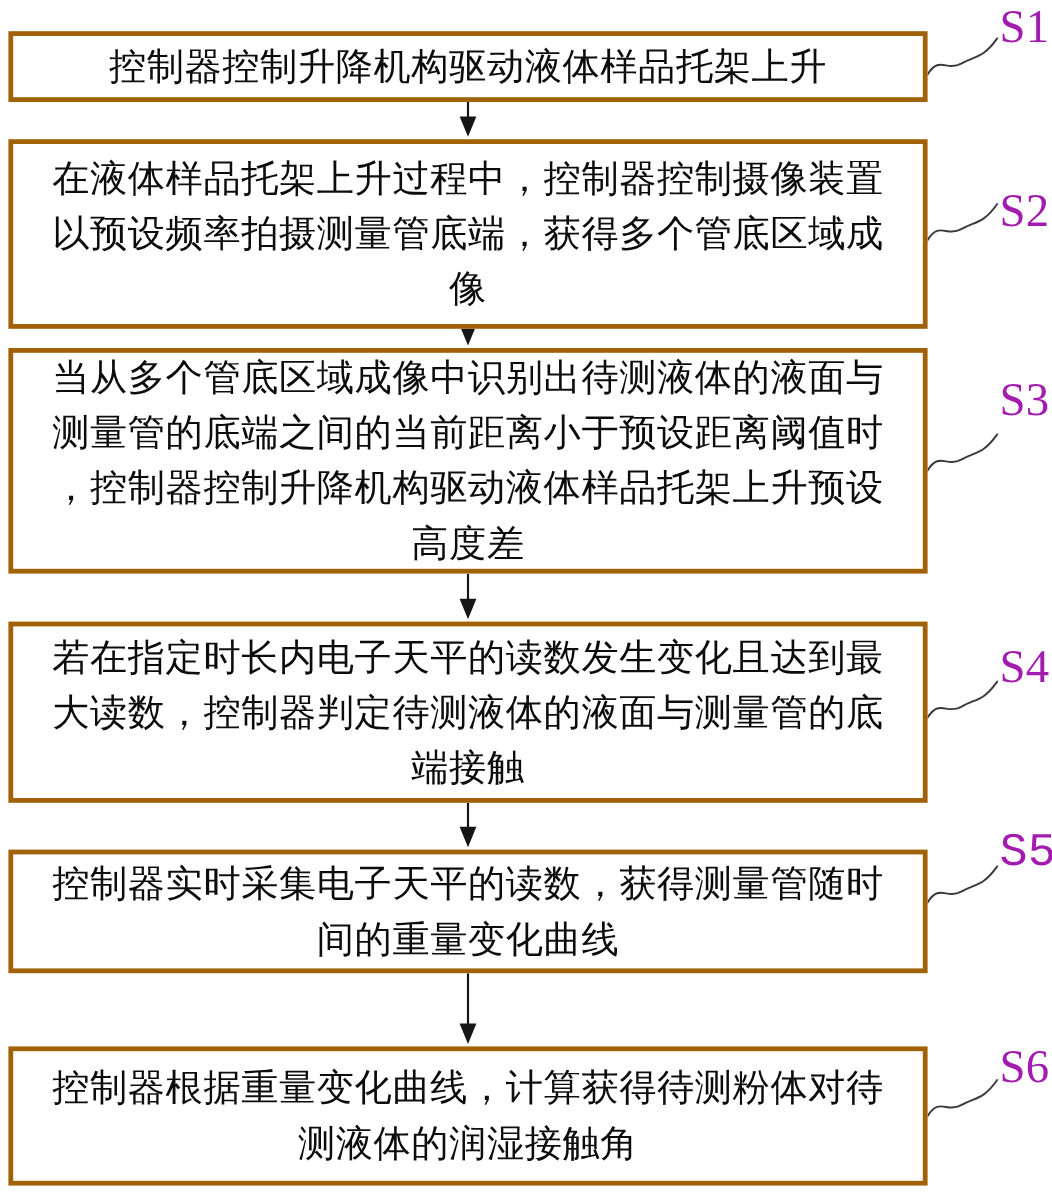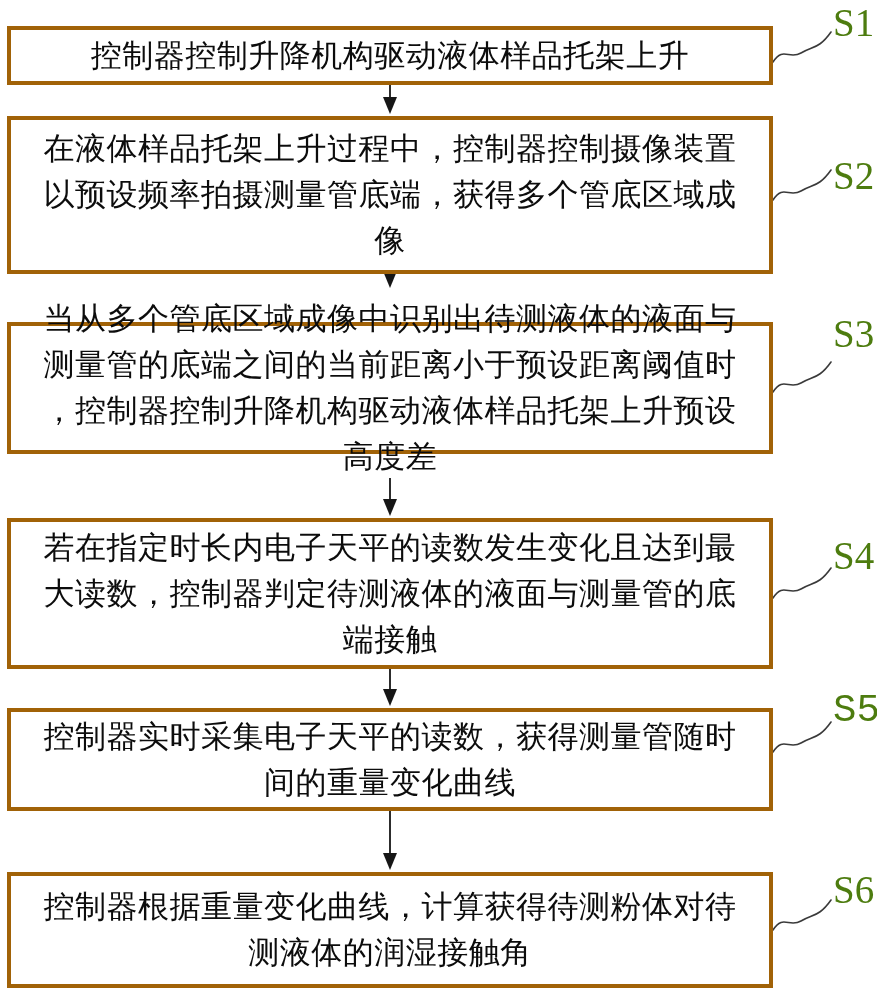--- a/index.html
+++ b/index.html
@@ -33,21 +33,21 @@
     color: #0c0c0c;
     font-size: 31px;
     line-height: 46px;
     text-align: center;
     white-space: pre-line;
     letter-spacing: 0.5px;
   }
   .step-label {
     position: absolute;
     left: 833px;
-    color: #4d7c0f;
+    color: #a21caf;
     font-size: 39px;
     line-height: 1;
     font-family: "Liberation Serif", "DejaVu Serif", serif;
   }
   .overlay-svg {
     position: absolute;
     left: 0;
     top: 0;
     pointer-events: none;
   }
@@ -98,21 +98,21 @@
   <div class="flow-box" style="top:26px;  height:59px;">
     <div class="box-text">控制器控制升降机构驱动液体样品托架上升</div>
   </div>
 
   <div class="flow-box" style="top:116px; height:158px;">
     <div class="box-text">在液体样品托架上升过程中，控制器控制摄像装置
 以预设频率拍摄测量管底端，获得多个管底区域成
 像</div>
   </div>
 
-  <div class="flow-box" style="top:290px; height:132px;margin-top:32px;">
+  <div class="flow-box" style="top:290px; height:188px;">
     <div class="box-text">当从多个管底区域成像中识别出待测液体的液面与
 测量管的底端之间的当前距离小于预设距离阈值时
 ，控制器控制升降机构驱动液体样品托架上升预设
 高度差</div>
   </div>
 
   <div class="flow-box" style="top:518px; height:151px;">
     <div class="box-text">若在指定时长内电子天平的读数发生变化且达到最
 大读数，控制器判定待测液体的液面与测量管的底
 端接触</div>

